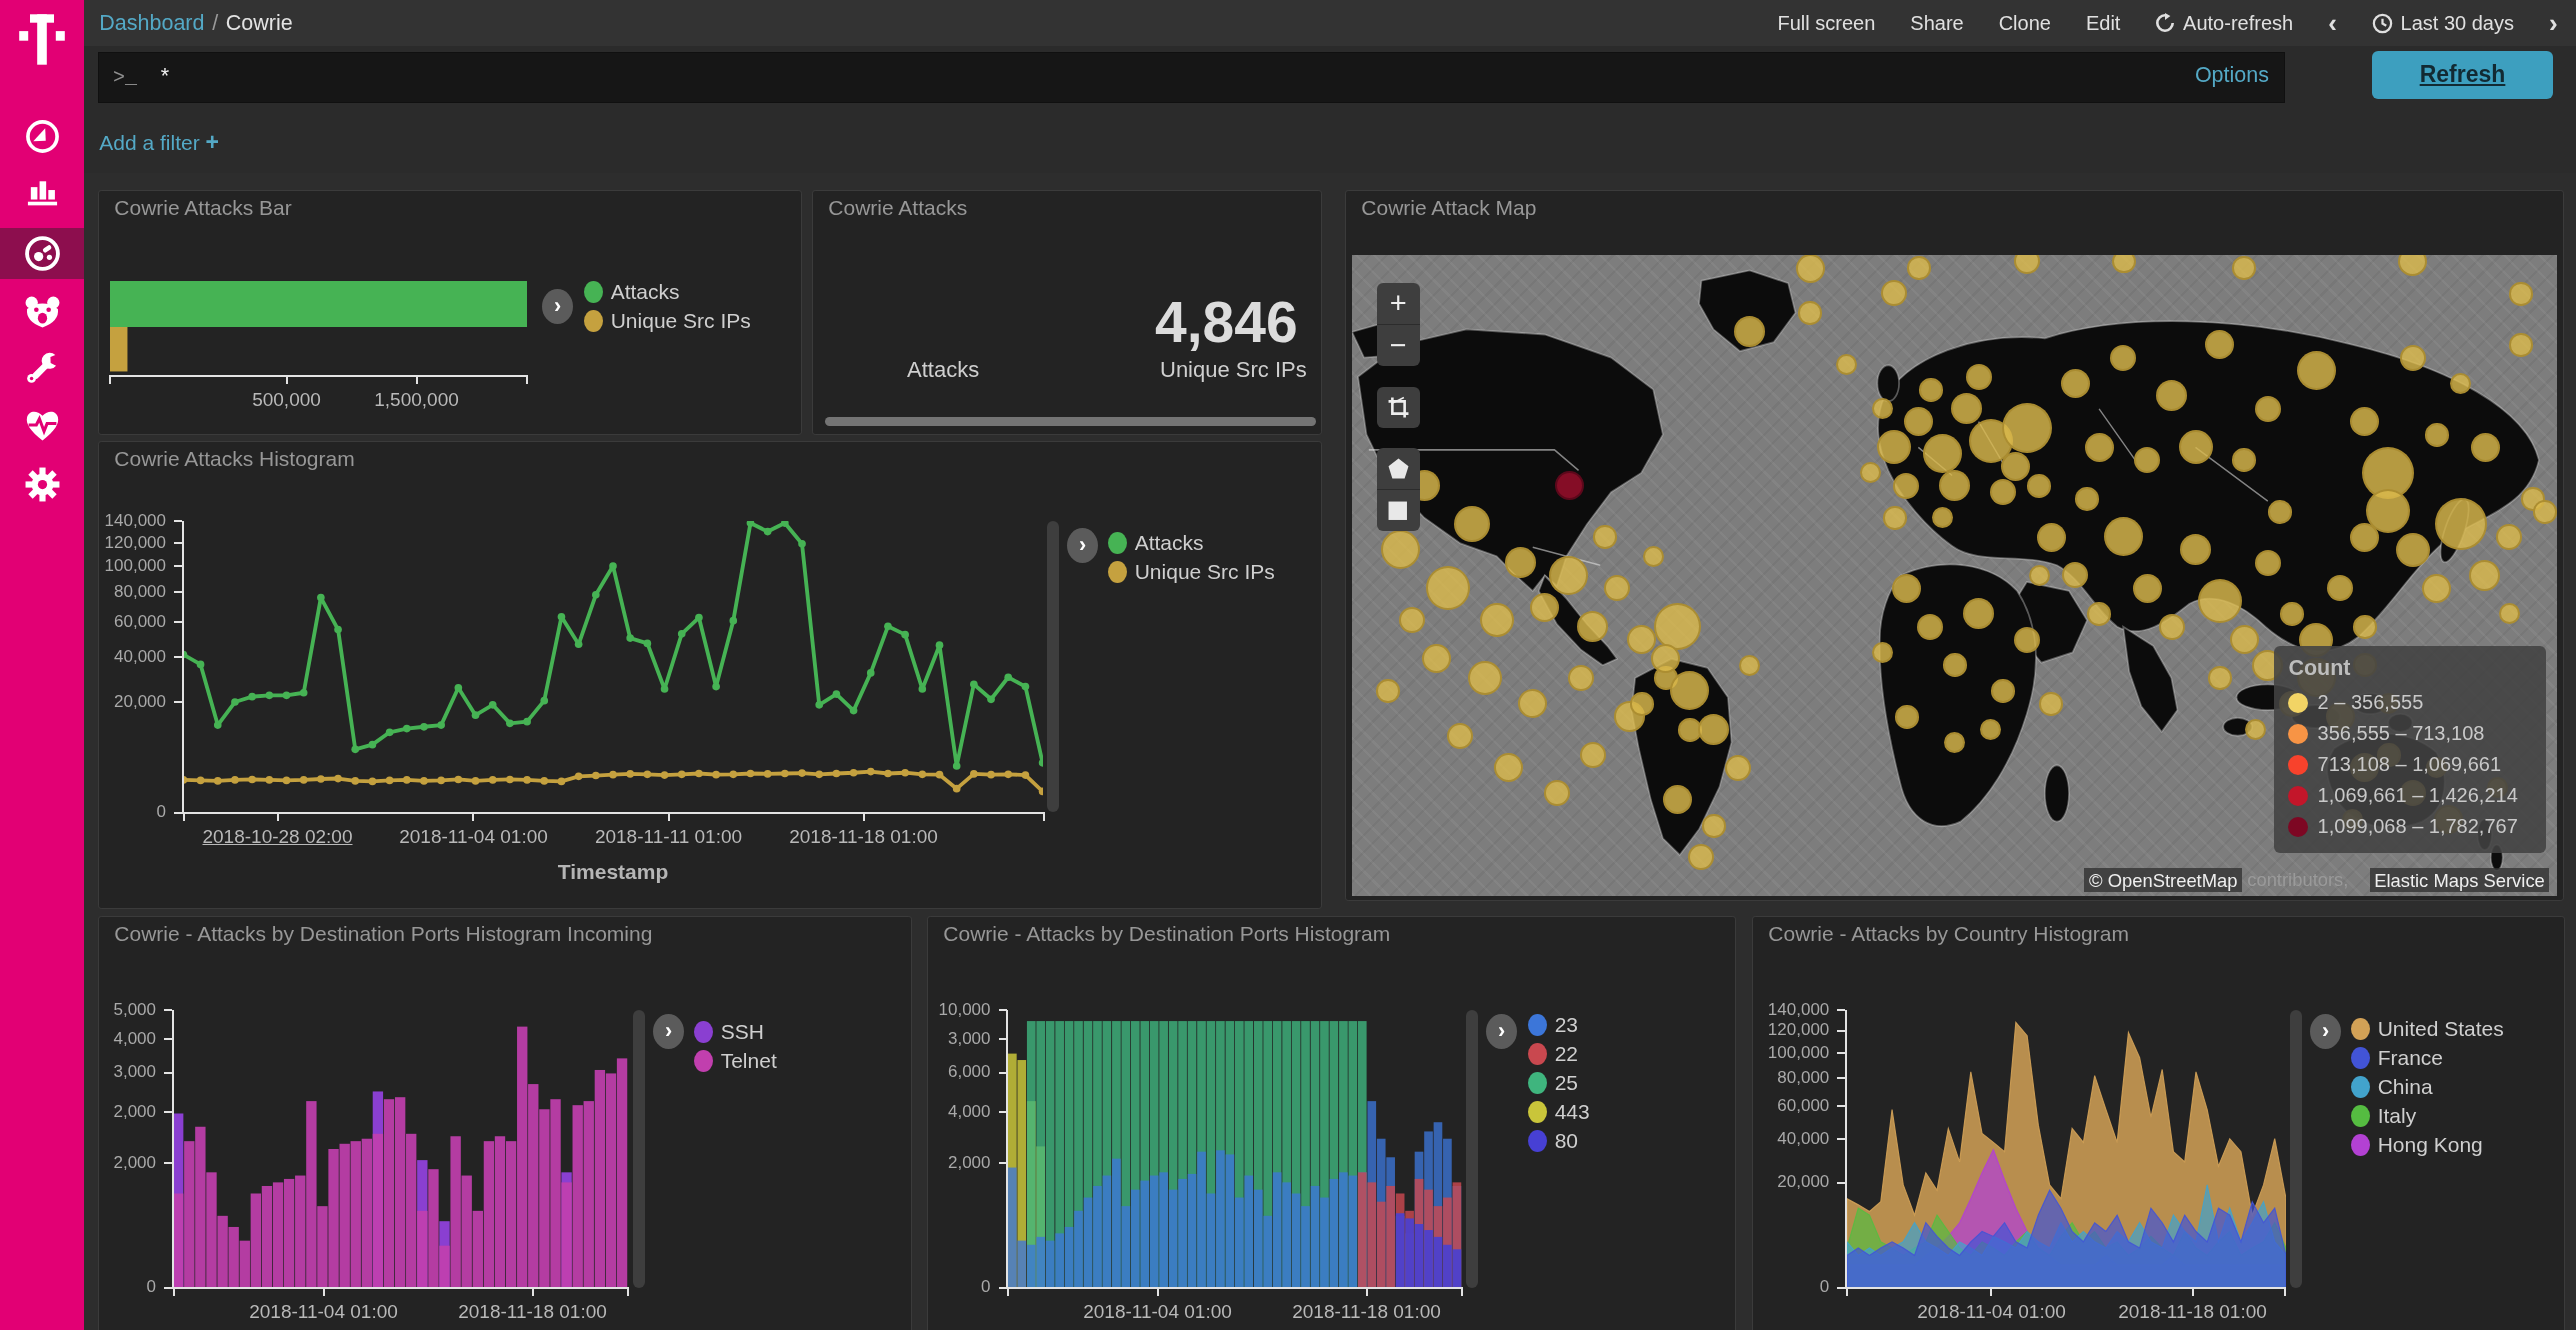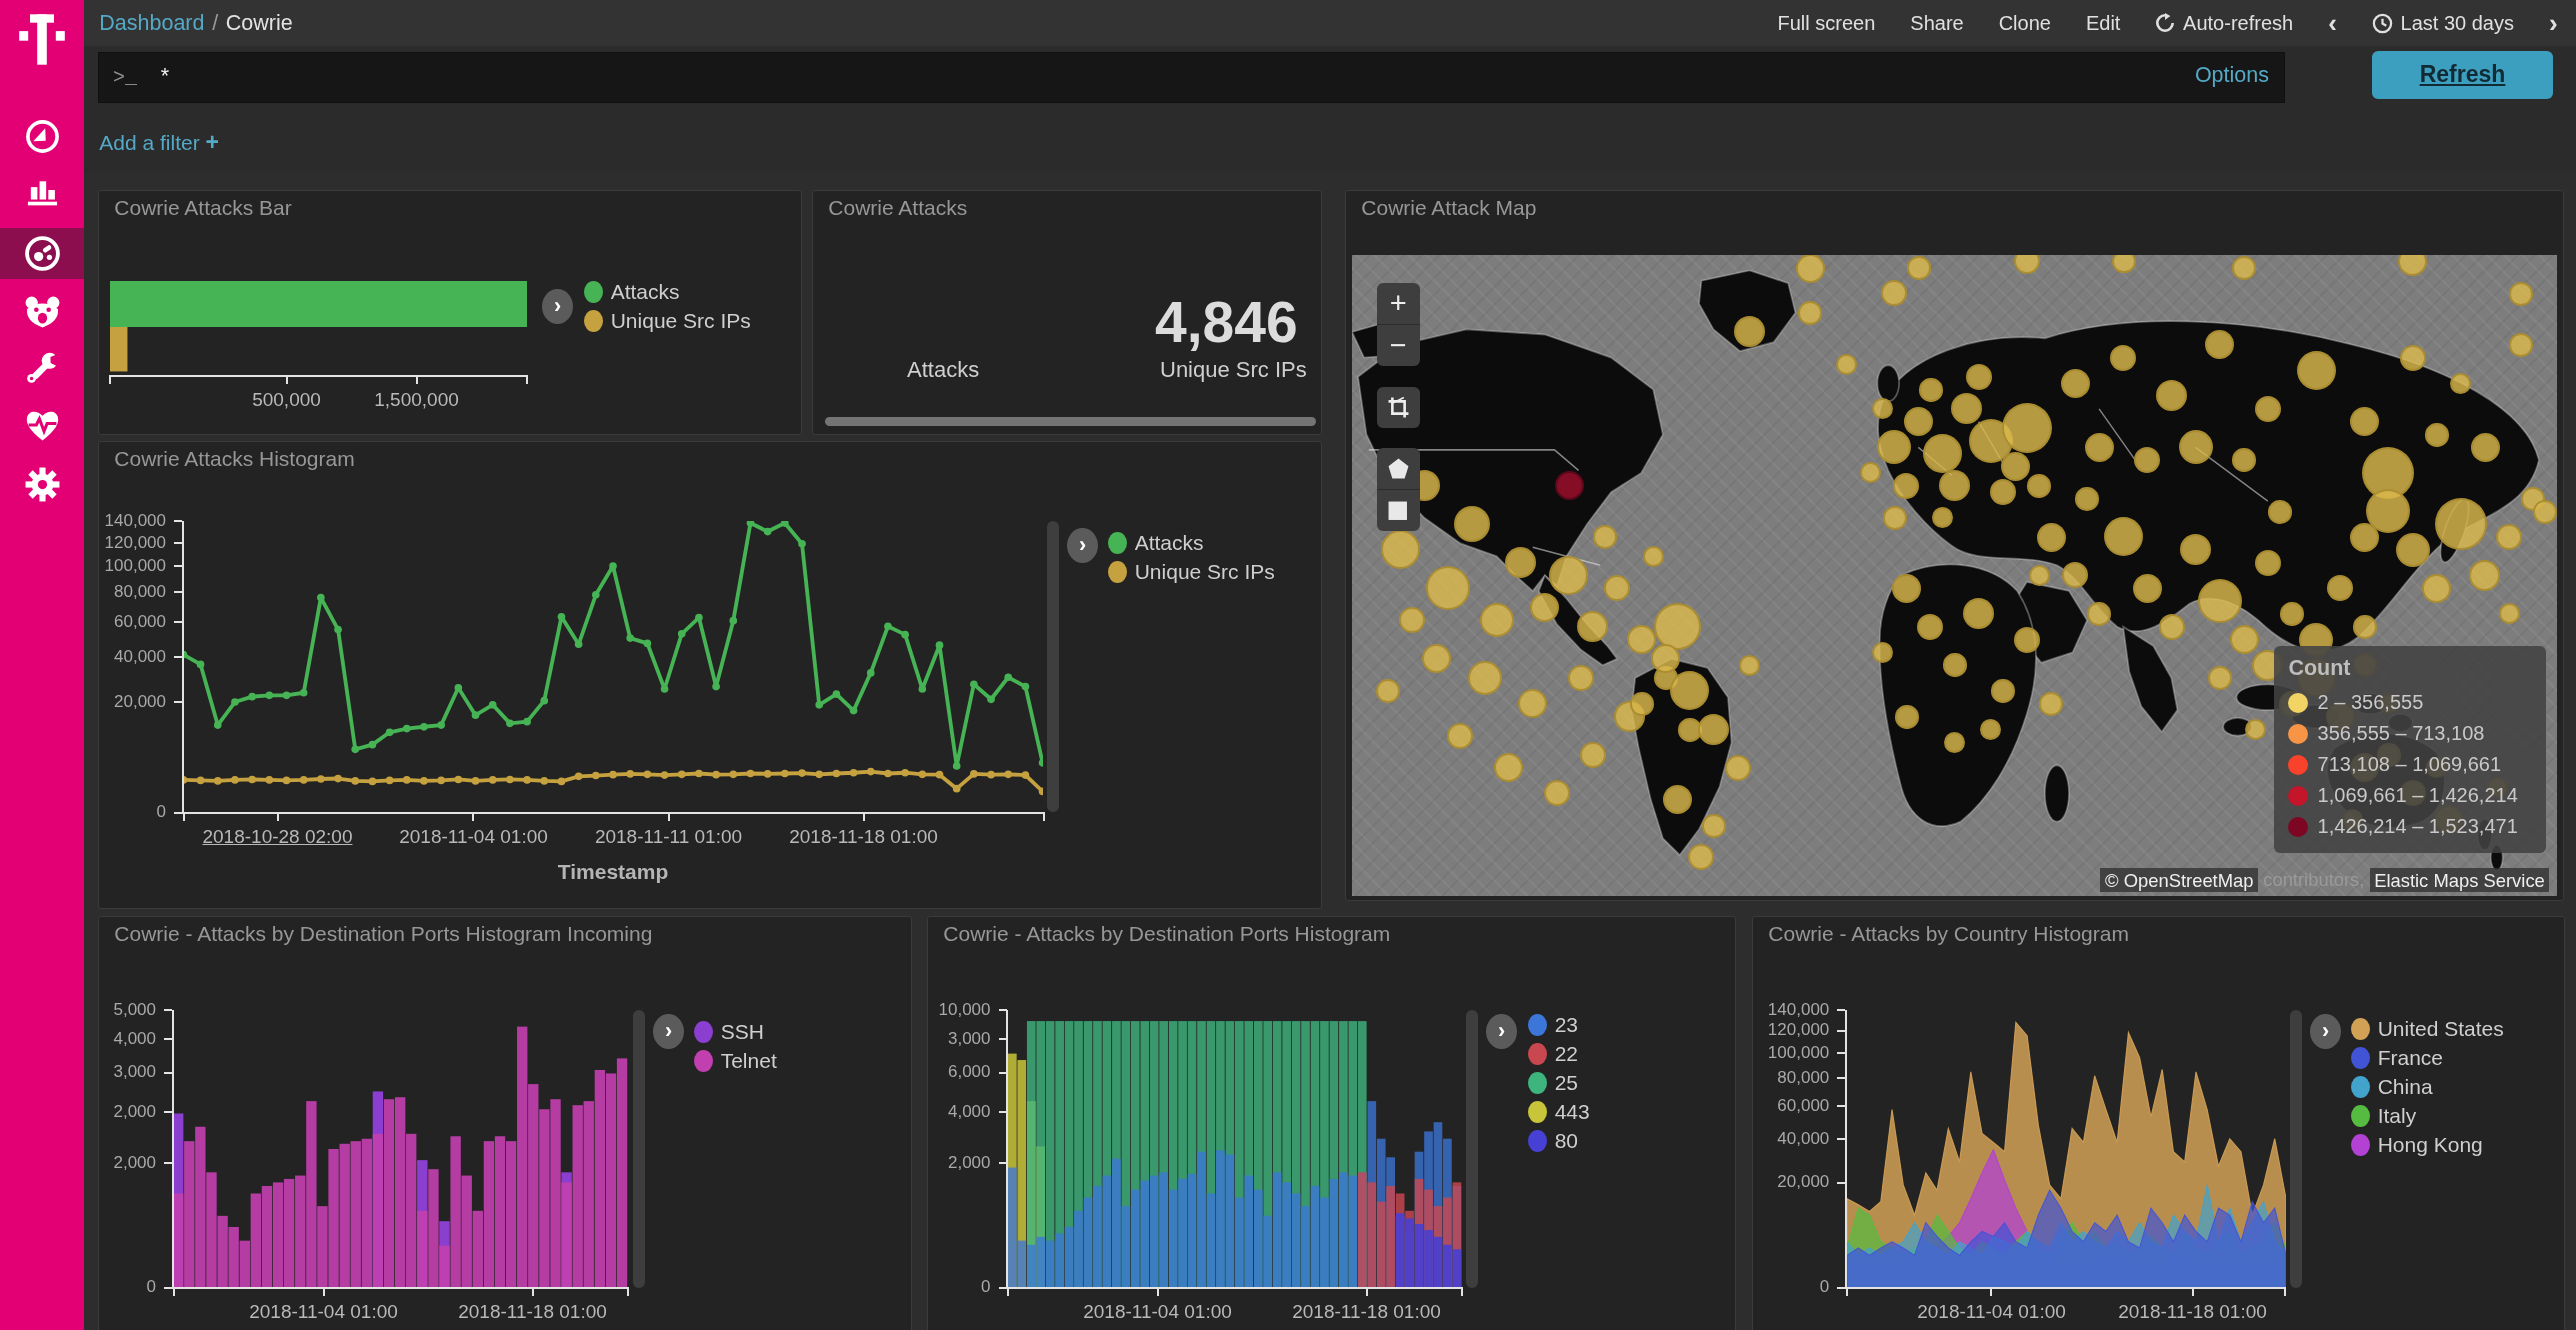--- a/index.html
+++ b/index.html
@@ -60,21 +60,21 @@
   .mapctl .btn{width:43px;height:41px;display:flex;align-items:center;justify-content:center;color:#eee;font-size:29px;cursor:pointer;}
   .mapctl .btn + .btn{border-top:0.8px solid #2c2c2c;}
   .bubble{position:absolute;border-radius:50%;background:rgba(219,186,77,.82);border:2.3px solid rgba(167,138,47,.9);box-sizing:border-box;}
   .bubble.red{background:rgba(140,14,40,.95);border-color:rgba(90,8,26,.95);}
   #maplegend{position:absolute;right:10.7px;bottom:43px;width:244px;background:rgba(66,66,66,.88);border-radius:6.1px;padding:10.7px 14px;z-index:6;}
   #maplegend .mlt{font-size:21.5px;font-weight:bold;color:#bdbdbd;margin-bottom:6.1px;}
   .mlrow{display:flex;align-items:center;gap:9.2px;height:31px;}
   .mldot{width:20px;height:20px;border-radius:50%;flex:0 0 auto;}
   .mllabel{font-size:20px;color:#c9c9c9;white-space:nowrap;}
   #mapattrib{position:absolute;right:7.7px;bottom:4.6px;font-size:18.4px;color:#bbb;z-index:6;white-space:nowrap;}
-  #mapattrib .box{background:rgba(50,50,50,.8);padding:1.5px 4.6px;}
+  #mapattrib .box{background:rgba(50,50,50,.8);padding:1.5px 4.6px;margin-left:16px;}
   #mapattrib .lnk{color:#efefef;}
   #mapattrib .grey{color:#9a9a9a;}
   .plot{position:absolute;}
   .plot svg{display:block;}
 </style>
 </head>
 <body>
 
 <aside id="sidebar" class="abs">
   <div id="tlogo">
@@ -432,21 +432,21 @@
             <div class="mlrow">
               <span class="mldot" style="background:#f8422c"></span>
               <span class="mllabel">713,108 – 1,069,661</span>
             </div>
             <div class="mlrow">
               <span class="mldot" style="background:#c3162a"></span>
               <span class="mllabel">1,069,661 – 1,426,214</span>
             </div>
             <div class="mlrow">
               <span class="mldot" style="background:#7d0723"></span>
-              <span class="mllabel">1,426,214 – 1,523,471</span>
+              <span class="mllabel">1,099,068 – 1,782,767</span>
             </div>
           </div>
       </div>
       <div id="mapattrib">
         <span class="box lnk">© OpenStreetMap</span><span class="grey"> contributors, </span><span class="box lnk">Elastic Maps Service</span>
       </div>
     </div>
   </section>
 
   <section class="panel" id="p4" style="left:14px;top:268px;width:1224px;height:468px;">

